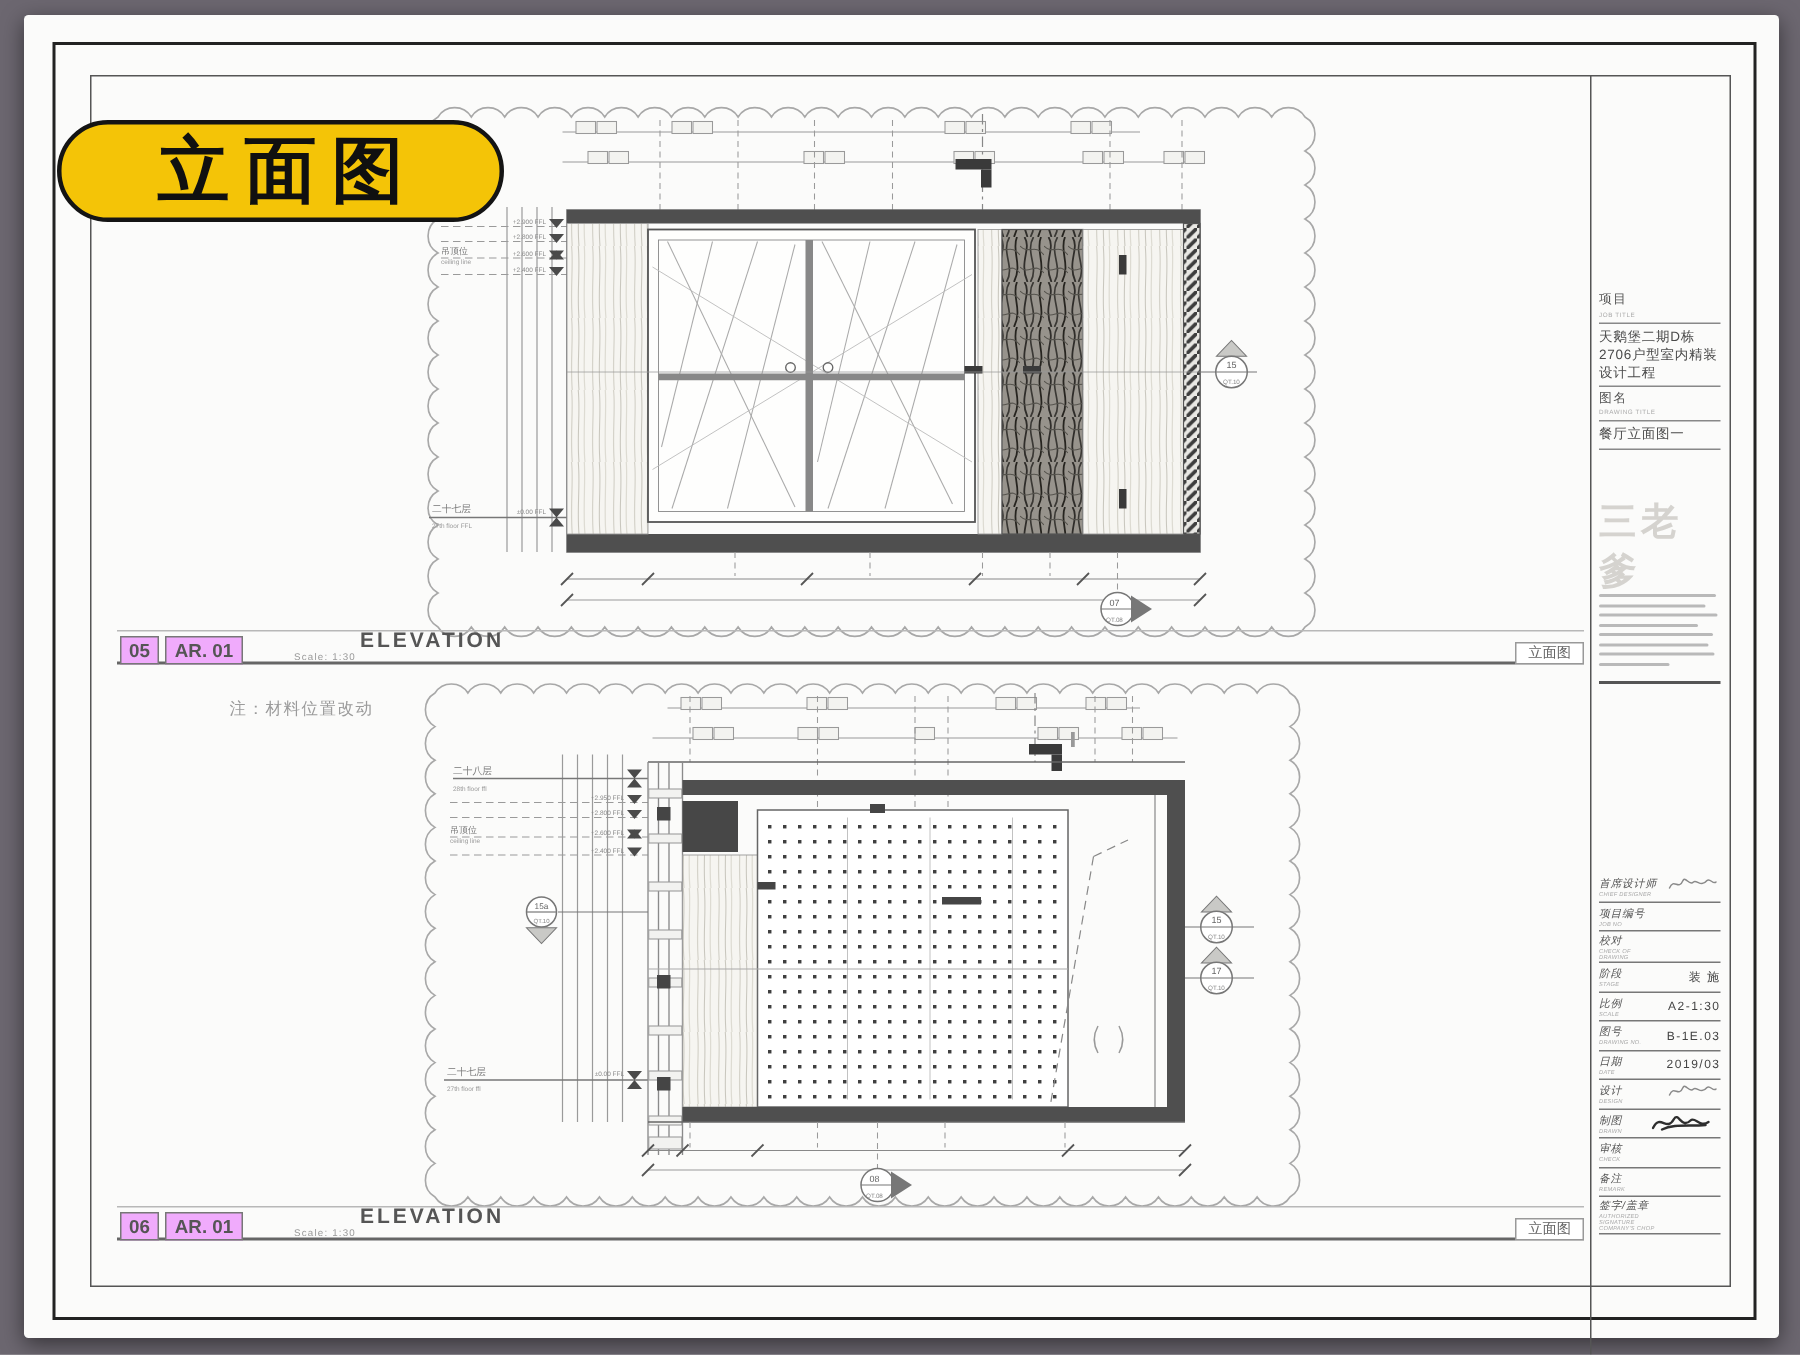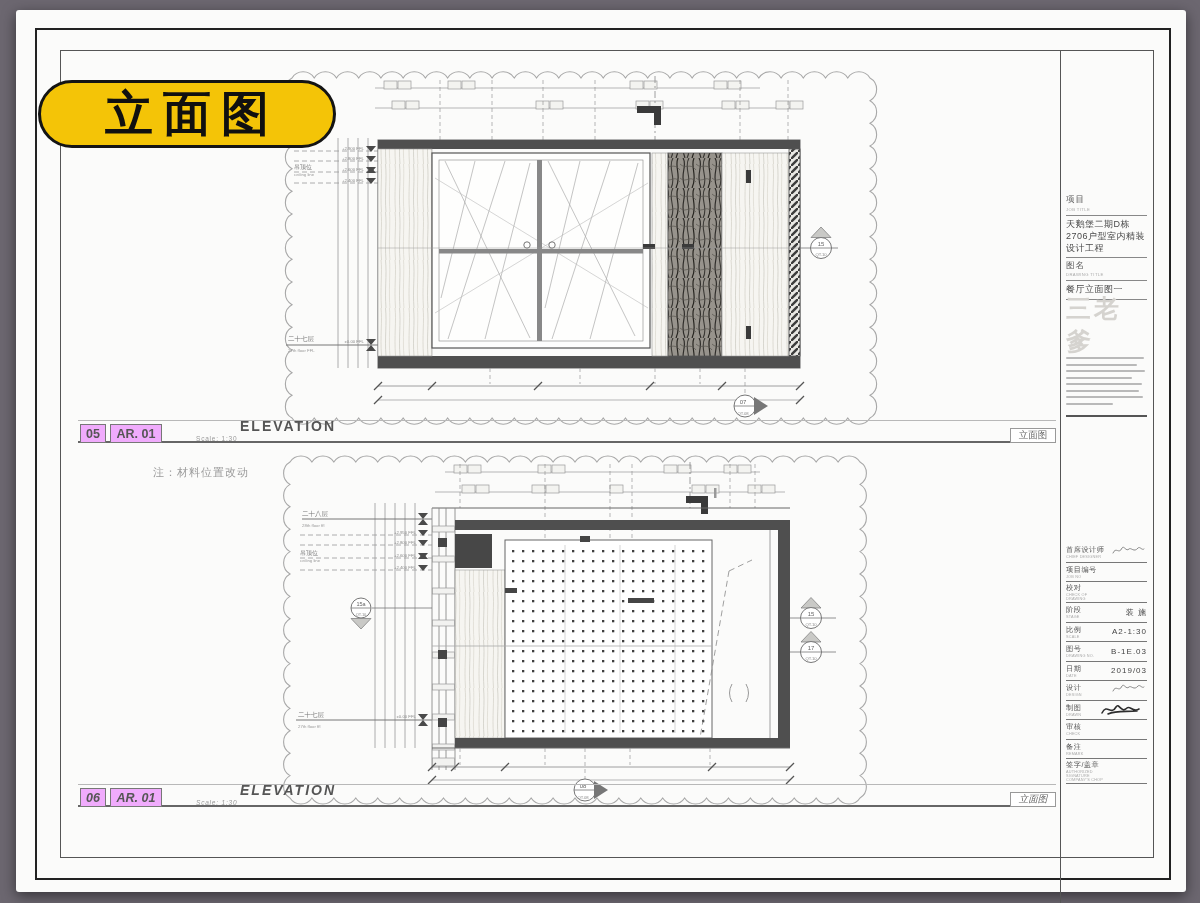--- a/index.html
+++ b/index.html
@@ -15,47 +15,47 @@
          border:3px solid #141414;border-radius:36px;display:flex;align-items:center;justify-content:center;
          z-index:30;box-sizing:border-box;}
   #badge span{font-size:48px;font-weight:900;color:#101010;letter-spacing:10px;margin-left:10px;
               font-family:"Liberation Sans",sans-serif;}
   
   .draw-svg{position:absolute;left:280px;}
   #sv1{top:68px;}
   #sv2{top:448px;}
   
   .bar{position:absolute;left:78px;width:978px;height:22px;border-top:1px solid #b8b8b8;}
-  #bar1{top:420px;} #bar2{top:784px;font-style:italic;}
+  #bar1{top:420px;} #bar2{top:804px;}
   .bar-base{position:absolute;left:0;bottom:0;width:100%;border-bottom:2.5px solid #666;}
   .bar-num,.bar-ref{position:absolute;bottom:0;height:19px;border:1.4px solid #777;background:#f0abfc;
         display:flex;align-items:center;justify-content:center;font-size:12.5px;font-weight:700;color:#555;
         box-sizing:border-box;}
   .bar-num{left:2px;width:26px;}
   .bar-ref{left:32px;width:52px;}
   .bar-title{position:absolute;left:118px;bottom:9px;font-size:14px;font-weight:700;color:#555;letter-spacing:2px;margin-left:44px;}
   .bar-scale{position:absolute;left:118px;bottom:1px;font-size:6.5px;color:#999;letter-spacing:.8px;}
   .bar-right{position:absolute;right:0;bottom:0;height:15px;width:46px;border:1px solid #999;background:#fff;
         display:flex;align-items:center;justify-content:center;font-size:9.5px;color:#666;box-sizing:border-box;}
   #note{position:absolute;left:105px;top:465px;font-size:11px;color:#9b9b9b;letter-spacing:1px;margin-left:48px;}
   
   #titleblock{position:absolute;left:1060px;top:50px;width:92px;height:863px;border-left:1.5px solid #555;
         box-sizing:border-box;padding:0 5px;color:#555;}
   .tb-spacer1{height:142px;} .tb-spacer2{height:126px;}
   .tb-sec{border-bottom:1.2px solid #888;padding:2px 0 3px 0;}
   .tb-lab{font-size:8.5px;color:#555;letter-spacing:1px;}
   .tb-sub{font-size:4.2px;color:#aaa;letter-spacing:.4px;margin-top:.5px;}
   .tb-val{font-size:9px;color:#4a4a4a;line-height:1.35;letter-spacing:.5px;}
-  .tb-logo{height:50px;display:flex;align-items:center;justify-content:center;border-bottom:none;}
+  .tb-logo{height:50px;display:flex;align-items:center;justify-content:center;border-bottom:none;margin-top:39px;}
   .tb-logo span{font-size:25px;font-weight:700;color:#d5d3cf;letter-spacing:3px;}
   .tb-fine{border-bottom:2px solid #555;padding:3px 0 6px 0;}
   .fineline{height:2px;background:#b9b9b9;margin:4.5px 0;border-radius:1px;}
   .tb-field{display:flex;align-items:center;min-height:16.5px;border-bottom:1.4px solid #777;
         padding:1px 0;position:relative;}
-  .tb-flabel{width:42px;}
+  .tb-flabel{width:42px;font-style:italic;}
   .tb-flabel .cn{font-size:7.2px;color:#555;letter-spacing:.5px;}
   .tb-flabel .en{font-size:3.8px;color:#aaa;letter-spacing:.2px;}
   .tb-fvalue{flex:1;text-align:right;font-size:8px;color:#444;letter-spacing:1px;}
   .tb-sig{position:absolute;right:2px;top:1px;}
 </style>
 </head>
 <body>
 
 <div id="stage">
   <div id="sheet"></div>

